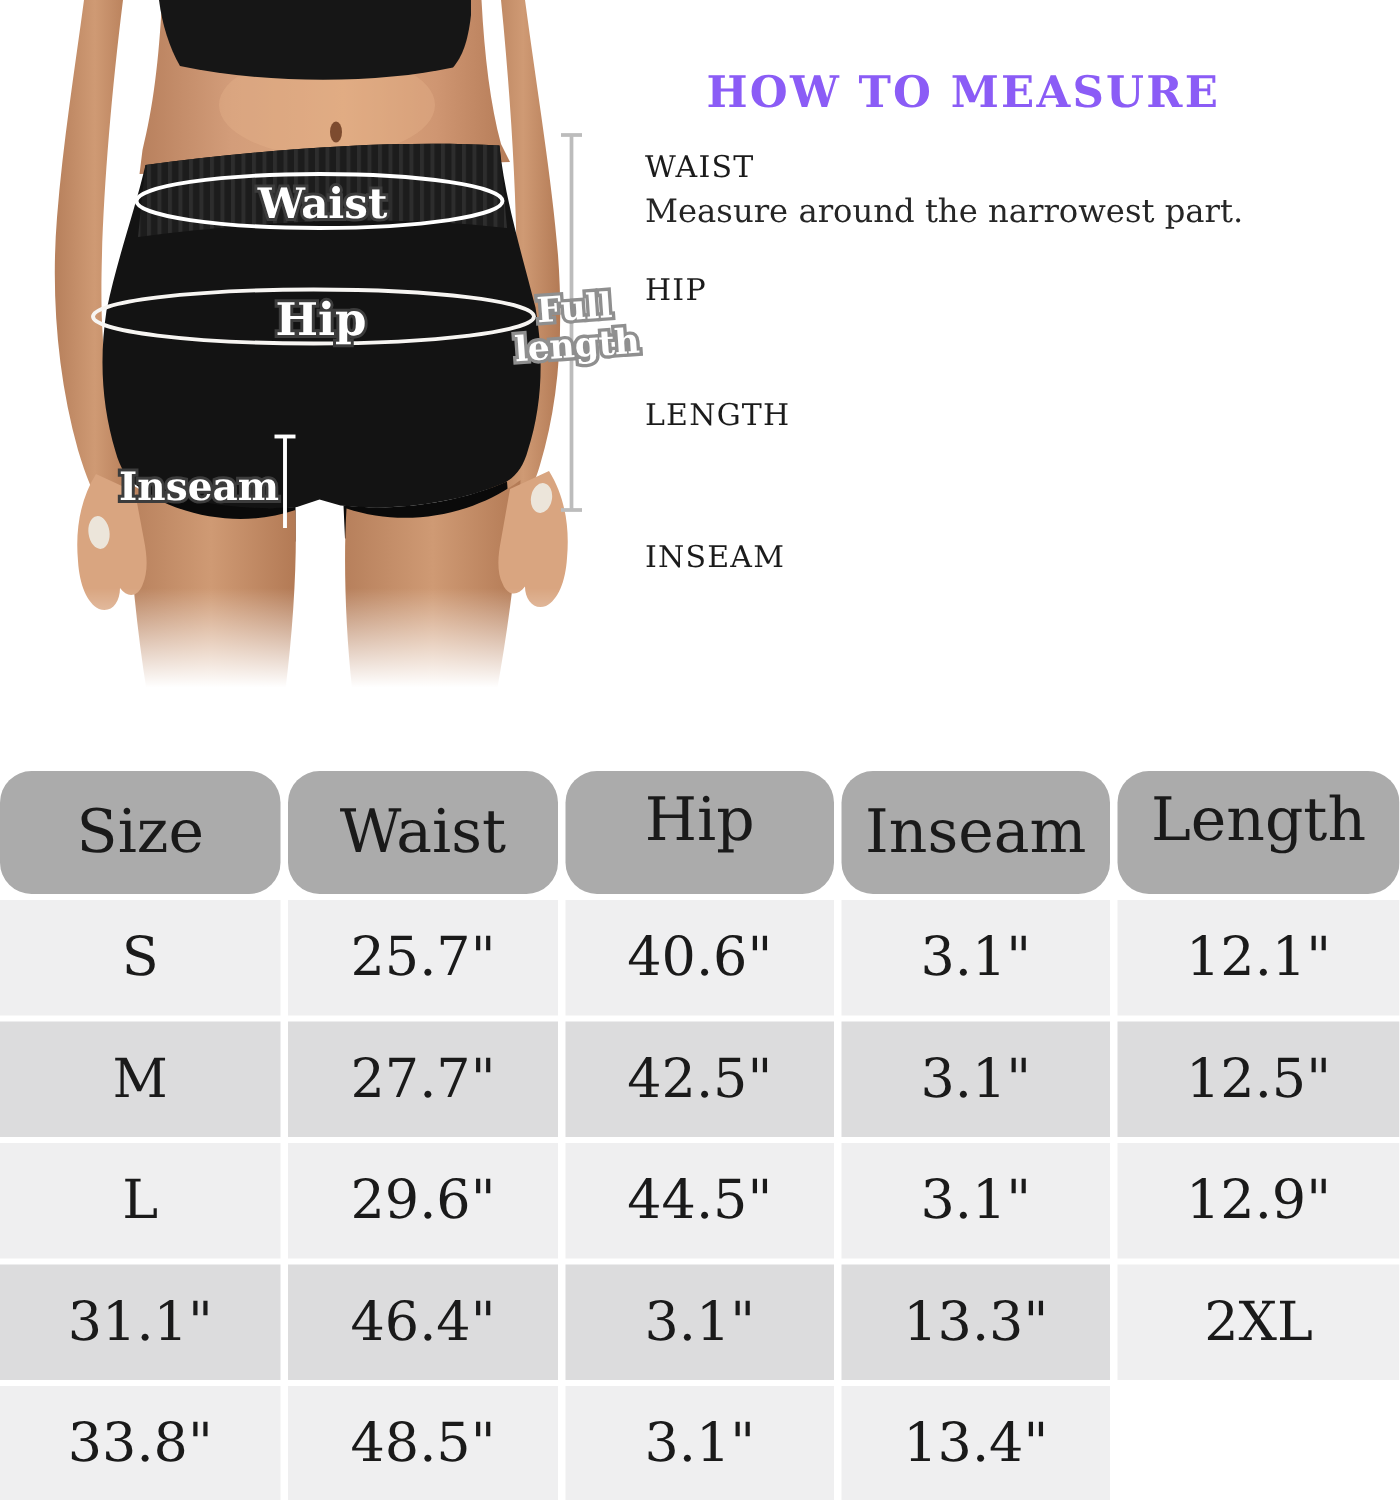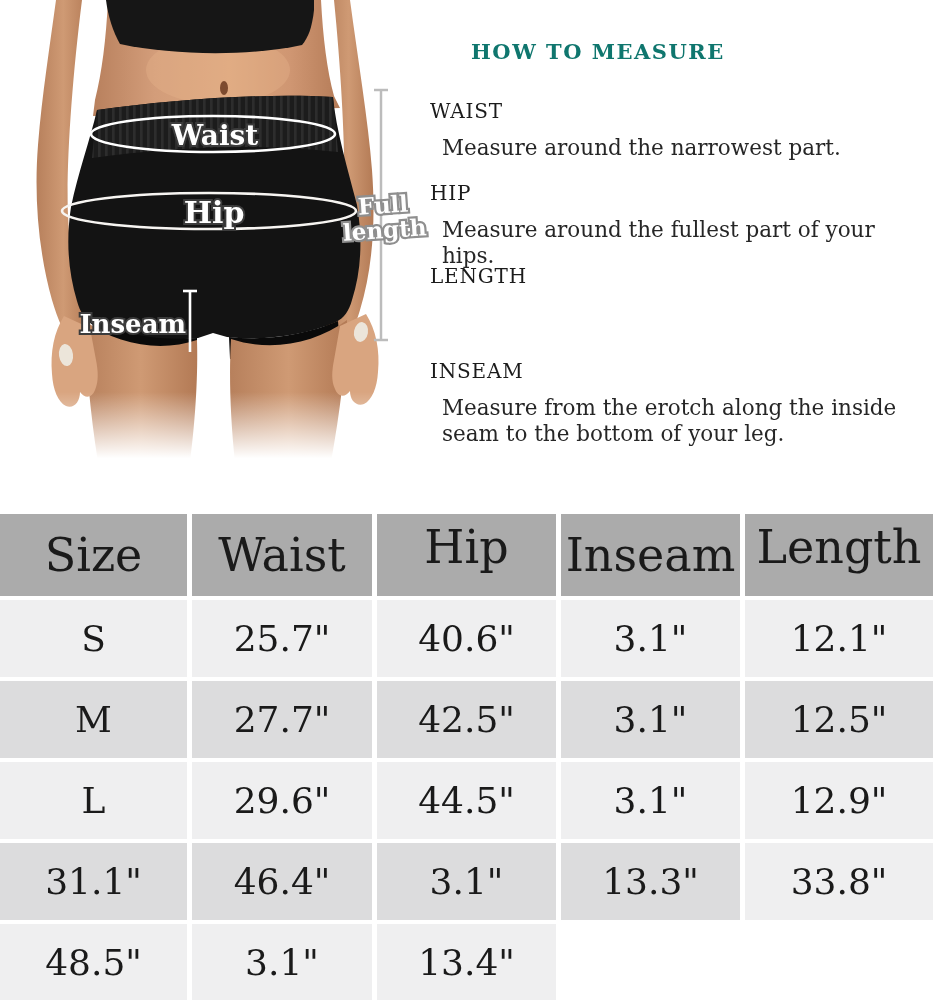--- a/index.html
+++ b/index.html
@@ -6,41 +6,41 @@
   body{
     width:933px;height:1000px;position:relative;background:#ffffff;
     font-family:"DejaVu Serif","Liberation Serif",serif;overflow:hidden;
   }
   
   .figure-wrap{position:absolute;left:0;top:0;width:430px;height:515px;background:#fff;}
   .figure-wrap svg{display:block;}
 
   
   .howto-title{
-    position:absolute;left:471px;top:25px;font-size:21px;letter-spacing:1.5px;
-    color:#0f766e;white-space:nowrap;
+    position:absolute;left:471px;top:25px;font-size:29px;letter-spacing:1.5px;
+    color:#8b5cf6;white-space:nowrap;
   }
   .howto-section{position:absolute;left:430px;width:500px;}
   .sec-waist{top:99px;} .sec-hip{top:181px;} .sec-length{top:264px;} .sec-inseam{top:359px;}
   .howto-heading{font-size:20px;letter-spacing:.8px;color:#1b1b1b;margin:0 0 6px 0;}
-  .howto-body{font-size:21.5px;line-height:26px;color:#262626;white-space:pre-line;margin:12px;}
+  .howto-body{font-size:21.5px;line-height:26px;color:#262626;white-space:pre-line;margin:0;}
 
   
   .size-table{
     position:absolute;left:0;top:514px;width:933px;height:487px;background:#fff;
     display:grid;
     grid-template-columns:187px 180px 179px 179px 188px;
     grid-template-rows:82px 77px 77px 77px 77px 77px;
     column-gap:5px;row-gap:4px;
   }
   .cell{
     display:flex;align-items:center;justify-content:center;
     color:#1a1a1a;font-family:"DejaVu Serif","Liberation Serif",serif;
   }
-  .hdr{background:#ababab;font-size:46px;}
+  .hdr{background:#ababab;font-size:40px;border-radius:21px;}
   .hdr.raised span{transform:translateY(-8px);display:inline-block;}
   .row-light{background:#efeff0;}
   .row-dark{background:#dcdcdd;}
   .val{font-size:36px;}
 </style>
 </head>
 <body>
 
 <div class="figure-wrap">
   <svg width="430" height="515" viewBox="0 0 430 515">
@@ -117,29 +117,26 @@
 </div>
 
 <h1 class="howto-title">HOW TO MEASURE</h1>
 
 <div class="howto-section sec-waist">
   <p class="howto-heading">WAIST</p>
   <p class="howto-body">Measure around the narrowest part.</p>
 </div>
 <div class="howto-section sec-hip">
   <p class="howto-heading">HIP</p>
-  <p class="howto-body">Measure around the fullest part of your hips.</p>
 </div>
 <div class="howto-section sec-length">
   <p class="howto-heading">LENGTH</p>
 </div>
 <div class="howto-section sec-inseam">
   <p class="howto-heading">INSEAM</p>
-  <p class="howto-body">Measure from the erotch along the inside
-seam to the bottom of your leg.</p>
 </div>
 
 <div class="size-table">
 
   <div class="cell hdr">
       <span>Size</span>
     </div>
   <div class="cell hdr">
       <span>Waist</span>
     </div>
@@ -169,17 +166,18 @@
   <div class="cell val row-light">29.6"</div>
   <div class="cell val row-light">44.5"</div>
   <div class="cell val row-light">3.1"</div>
   <div class="cell val row-light">12.9"</div>
 
   <div class="cell val row-dark">31.1"</div>
   <div class="cell val row-dark">46.4"</div>
   <div class="cell val row-dark">3.1"</div>
   <div class="cell val row-dark">13.3"</div>
 
+  <div class="cell val row-light">2XL</div>
   <div class="cell val row-light">33.8"</div>
   <div class="cell val row-light">48.5"</div>
   <div class="cell val row-light">3.1"</div>
   <div class="cell val row-light">13.4"</div>
 </div>
 
 </body></html>

